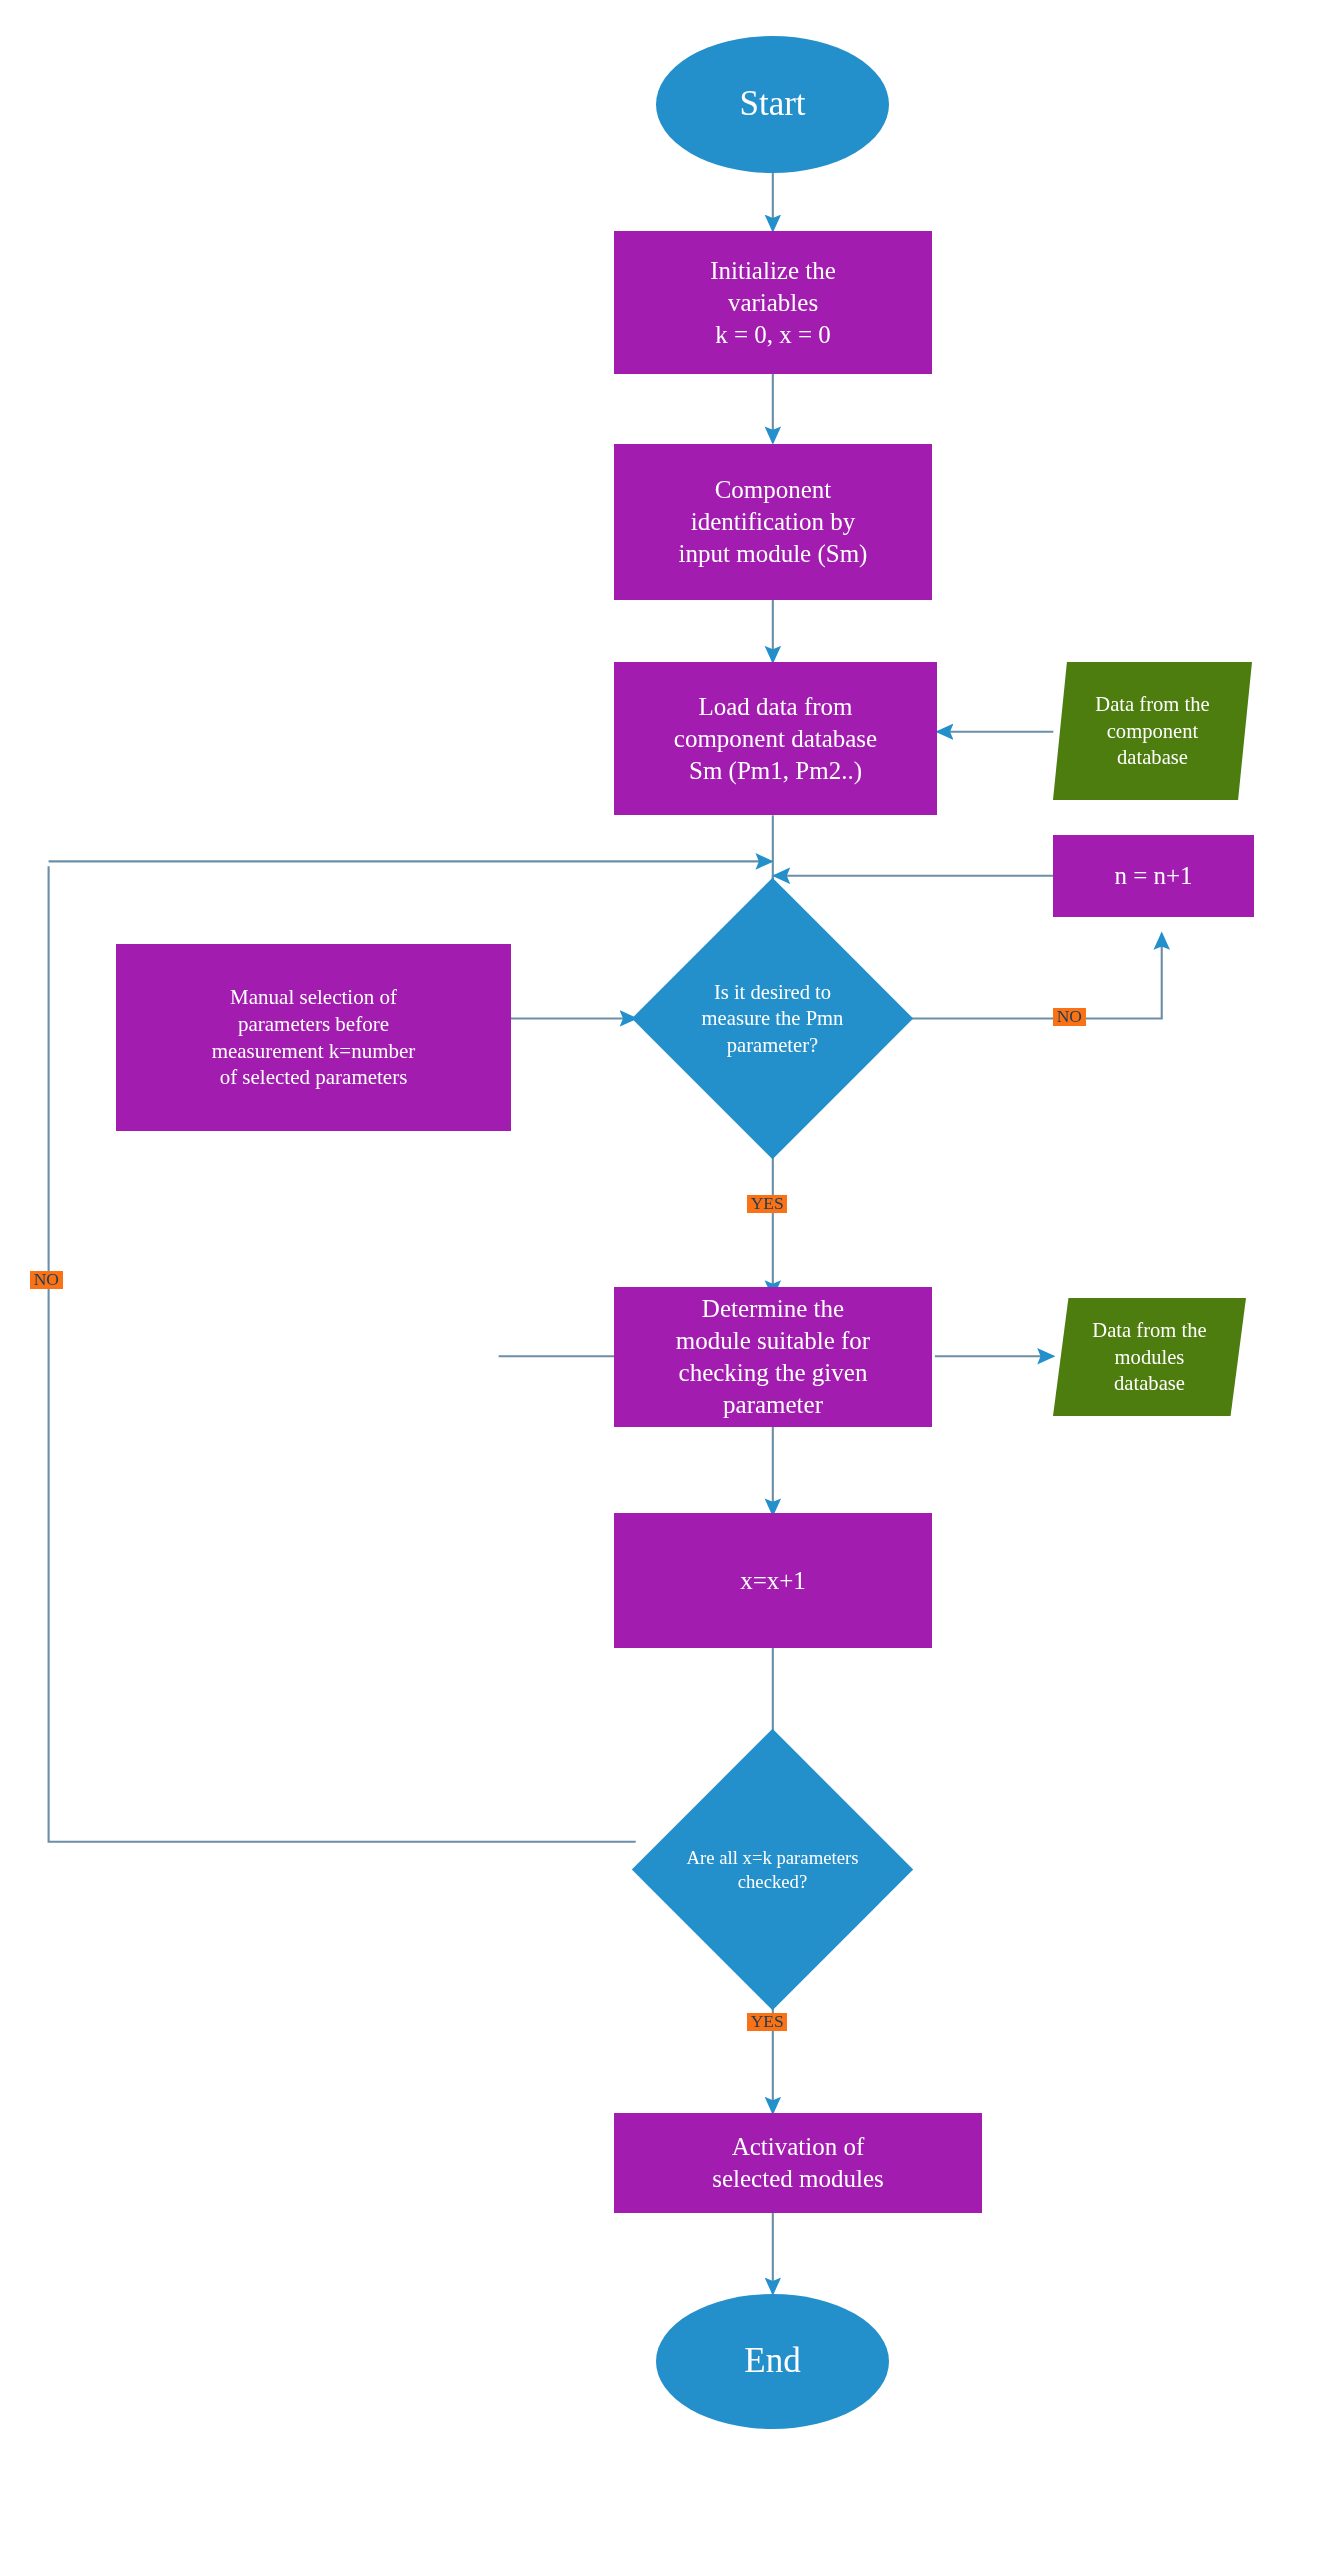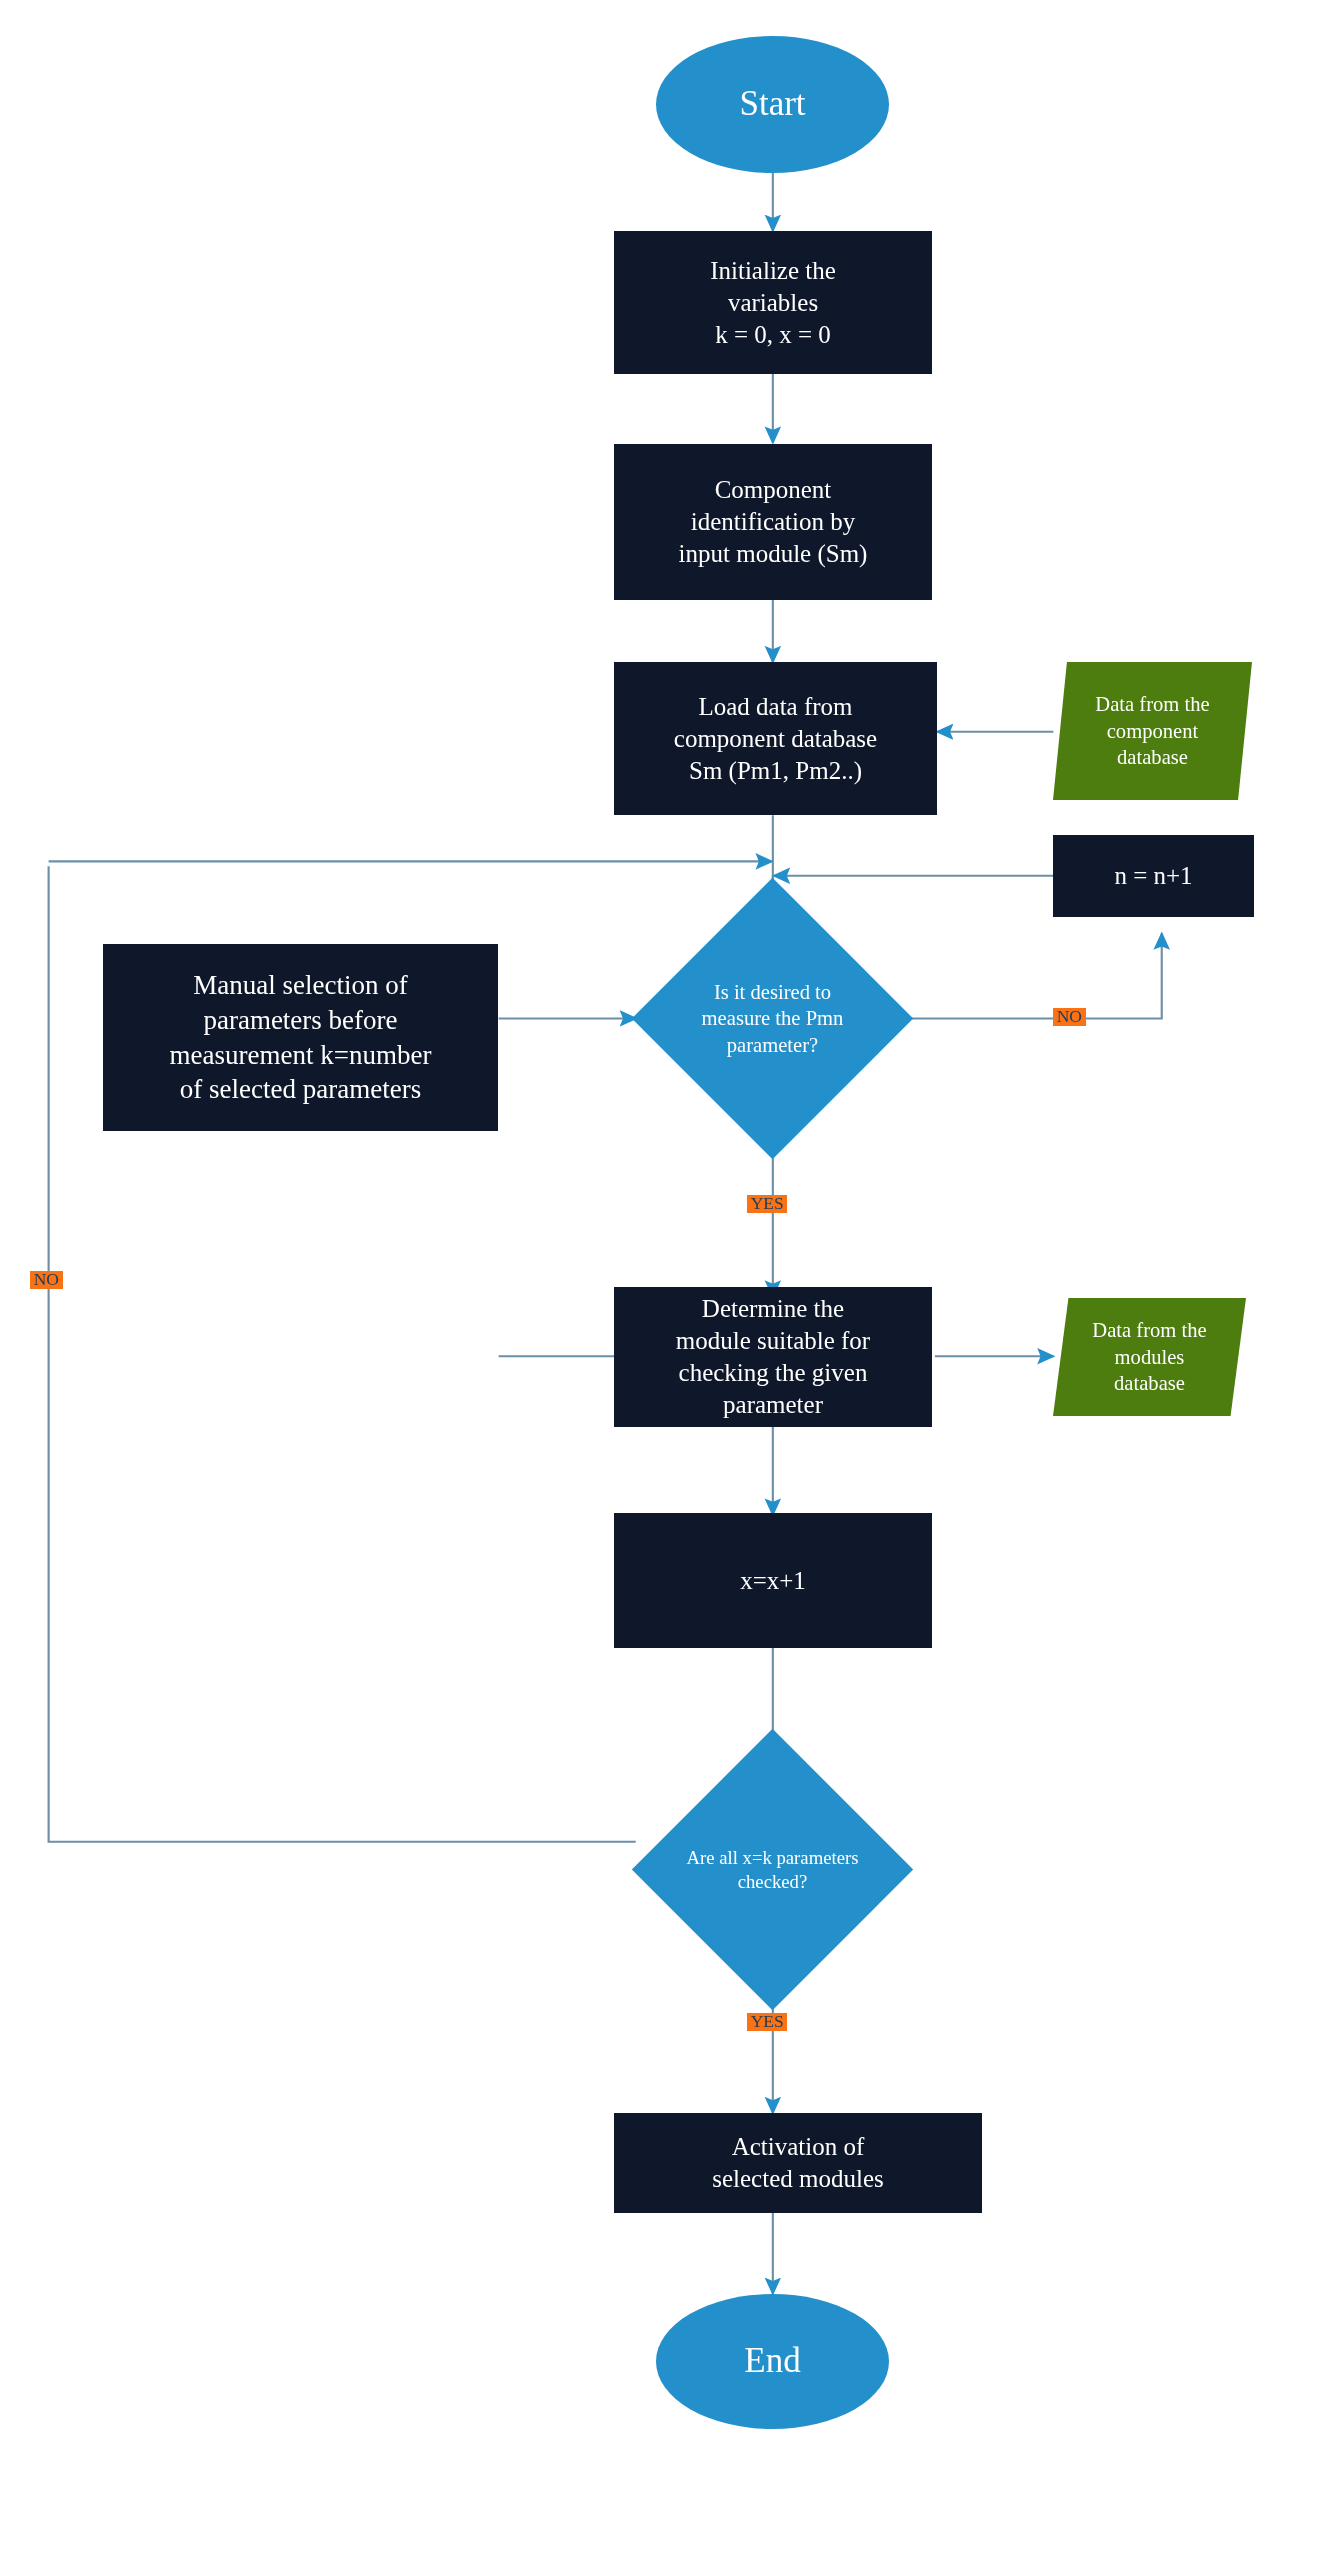--- a/index.html
+++ b/index.html
@@ -3,36 +3,36 @@
 <meta charset="utf-8">
 <style>
   html,body{margin:0;padding:0;background:#ffffff;}
   body{width:1335px;height:2576px;font-family:"Liberation Serif","DejaVu Serif",serif;}
   #stage{position:relative;width:1335px;height:2576px;overflow:hidden;background:#fff;}
   #wires{position:absolute;left:0;top:0;width:1335px;height:2576px;}
 
   .node{position:absolute;box-sizing:border-box;display:flex;align-items:center;
         justify-content:center;text-align:center;color:#ffffff;line-height:1.28;
         font-family:"Liberation Serif","DejaVu Serif",serif;}
-  .rect{background:#0f172a;}
+  .rect{background:#a21caf;}
   .ellipse{background:#2490cb;border-radius:50%;}
   .para{background:#4d7c0f;}
   .diamond{background:transparent;}
   .diamond .dshape{position:absolute;left:0;top:0;width:100%;height:100%;
         background:#2490cb;transform:rotate(45deg);}
   .diamond .dtext{position:relative;z-index:2;width:150%;}
   .txt{position:relative;z-index:3;padding:0 5px;}
 
   .edge-label{position:absolute;color:#1f3b55;font-size:17.5px;
         font-family:"Liberation Serif","DejaVu Serif",serif;background:#f97316;
         padding:0 3.7px;line-height:1;}
 
   .f56{font-size:35px;}
   .f40{font-size:25px;}
-  .f36{font-size:27px;}
+  .f36{font-size:21px;margin-left:13px;}
   .f33{font-size:20.6px;}
   .f30{font-size:18.7px;}
 </style>
 </head>
 <body>
 
 <div id="stage">
 
   <svg id="wires" viewBox="0 0 2142 4133" xmlns="http://www.w3.org/2000/svg">
     <defs>

